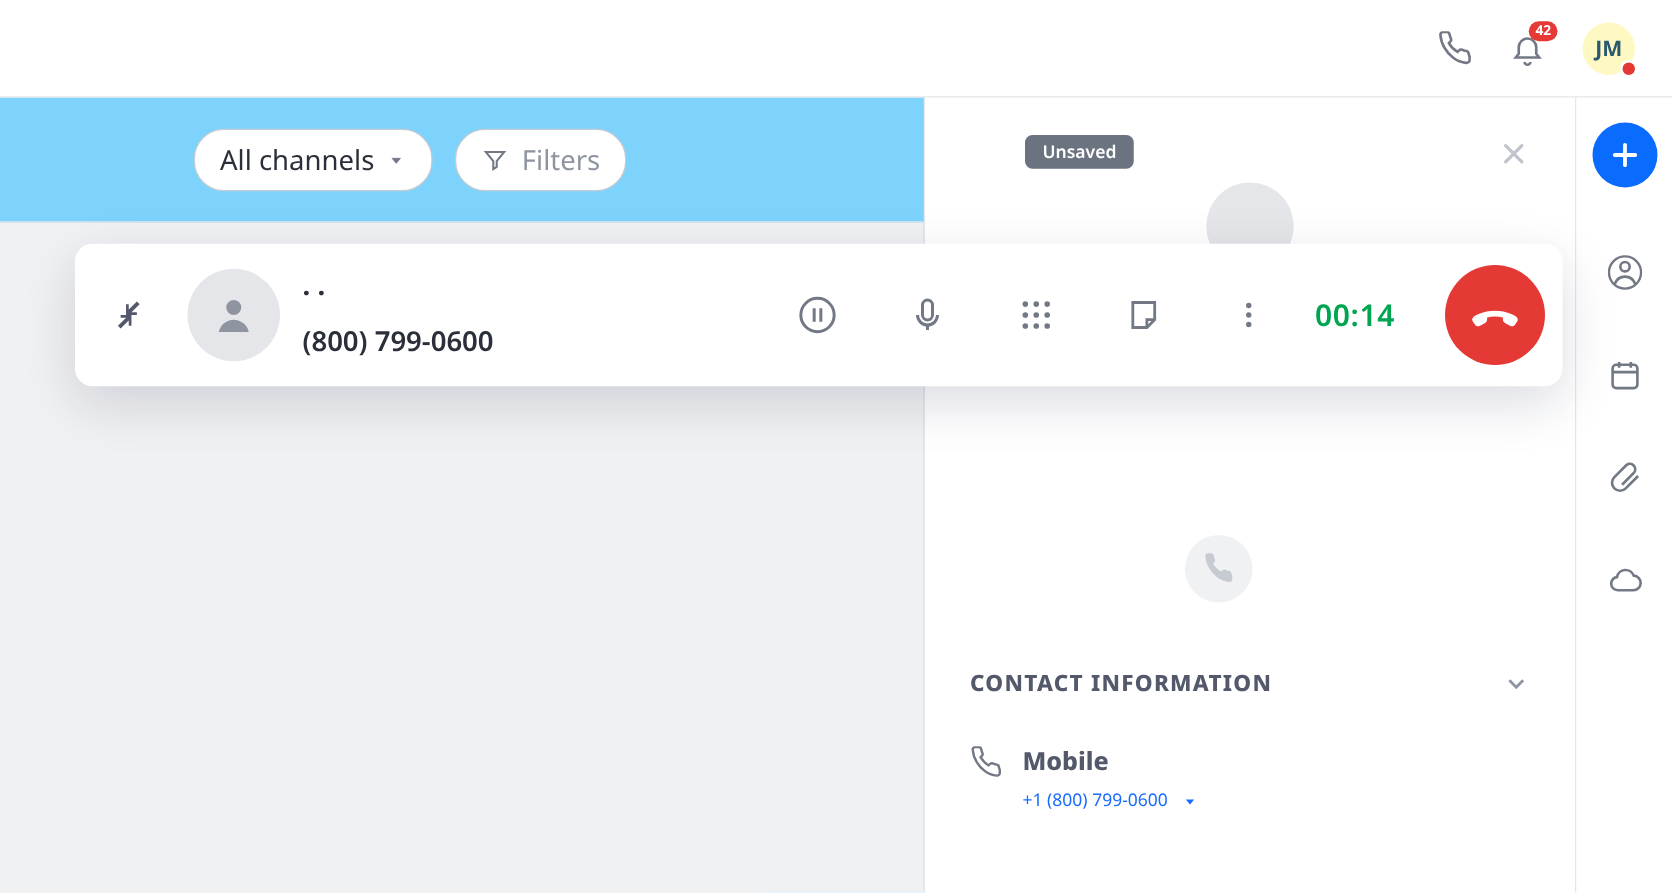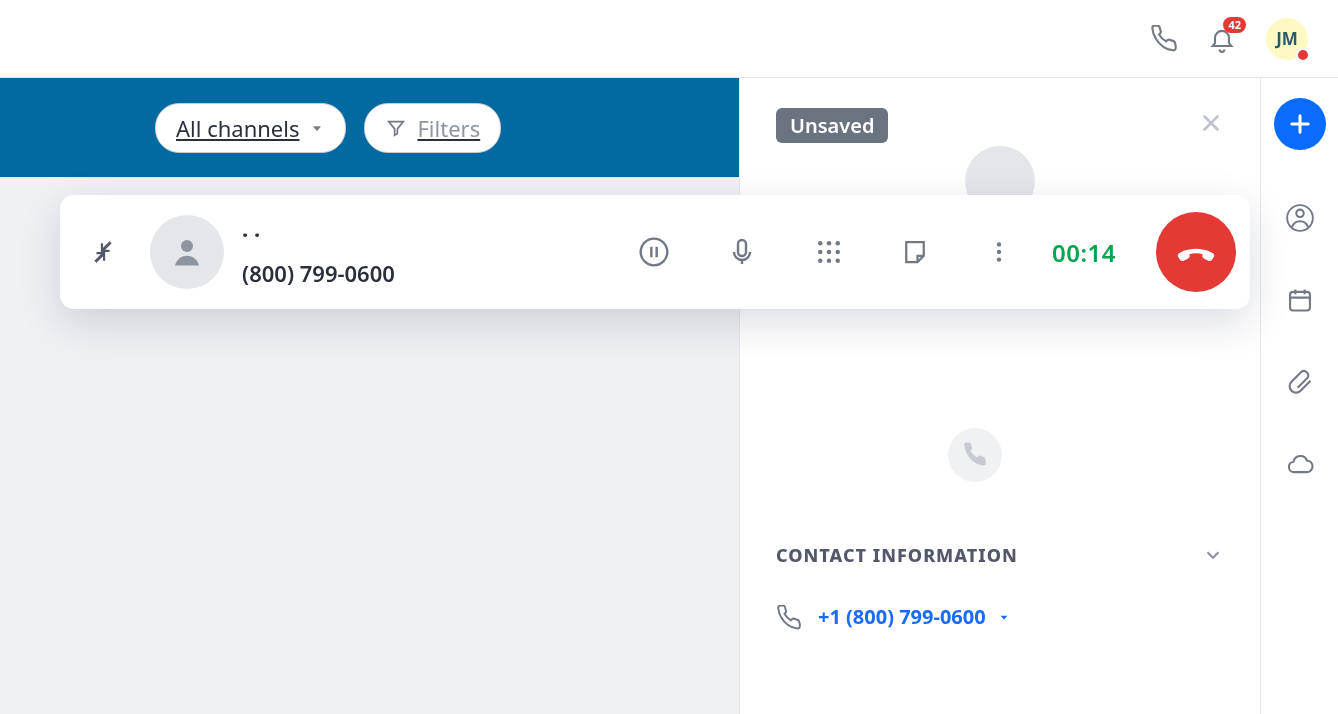--- a/index.html
+++ b/index.html
@@ -22,38 +22,38 @@
 
   
   .topbar{height:78px;border-bottom:1px solid var(--grey-200);display:flex;align-items:center;justify-content:flex-end;padding:0 30px;gap:30px;position:relative;z-index:5;}
   .topbar .icon-slot{position:relative;cursor:pointer;color:var(--grey-600);}
   .badge-count{position:absolute;top:-8px;right:-10px;background:var(--red);color:#fff;font-size:11px;font-weight:700;border-radius:10px;padding:1px 5px;line-height:14px;min-width:18px;text-align:center;}
   .avatar{width:42px;height:42px;border-radius:50%;background:#fef9c3;display:flex;align-items:center;justify-content:center;font-weight:700;color:#2a5a6e;font-size:17px;position:relative;cursor:pointer;}
   .avatar .status-dot{position:absolute;right:-2px;bottom:-2px;width:14px;height:14px;border-radius:50%;background:var(--red);border:2px solid #fff;}
 
   
   .main{display:flex;height:calc(100% - 78px);}
-  .left-pane{flex:1;border-right:1px solid var(--grey-200);background:#0369a1;position:relative;text-decoration:underline;}
+  .left-pane{flex:1;border-right:1px solid var(--grey-200);background:#7dd3fc;position:relative;}
   .left-pane .filters-row{height:100px;border-bottom:1px solid var(--grey-200);display:flex;align-items:center;gap:18px;padding-left:155px;}
   .left-pane .content-bg{position:absolute;top:100px;left:0;right:0;bottom:0;background:var(--grey-100);}
   .chip{border:1px solid var(--grey-300);border-radius:24px;padding:9px 20px;display:inline-flex;align-items:center;gap:10px;font-size:22px;color:#2a2f3a;cursor:pointer;background:#fff;}
   .chip svg{stroke:var(--grey-600);}
   .chip.muted{color:var(--grey-500);text-align:right;}
 
   .right-pane{width:520px;background:#fff;position:relative;padding:30px 36px 0 36px;}
-  .unsaved-tag{background:var(--badge);color:#fff;padding:4px 14px;border-radius:6px;font-size:20px;font-weight:600;display:inline-block;}
+  .unsaved-tag{background:var(--badge);color:#fff;padding:4px 14px;border-radius:6px;font-size:14px;font-weight:600;display:inline-block;margin-left:44px;}
   .close-x{position:absolute;right:36px;top:32px;color:var(--grey-400);cursor:pointer;}
   .blurred-avatar{width:70px;height:70px;border-radius:50%;background:var(--grey-200);position:absolute;left:calc(50% - 35px);top:68px;}
   .circle-phone{width:54px;height:54px;border-radius:50%;background:var(--grey-100);display:flex;align-items:center;justify-content:center;color:var(--grey-400);position:absolute;left:208px;top:350px;}
   .section-head{display:flex;align-items:center;justify-content:space-between;margin-top:400px;color:var(--grey-700);font-size:18px;letter-spacing:1px;font-weight:800;}
   .section-head svg{stroke:var(--grey-500);}
   .info-row{display:flex;gap:16px;margin-top:36px;}
   .info-row .phone-icon{color:var(--grey-600);margin-top:2px;}
   .info-row .col .label{color:var(--grey-700);font-size:20px;font-weight:800;margin-bottom:6px;}
-  .info-row .col .value{color:var(--blue);font-size:20px;font-weight:700;display:inline-flex;align-items:center;gap:10px;cursor:pointer;}
+  .info-row .col .value{color:var(--blue);font-size:14px;font-weight:400;display:inline-flex;align-items:center;gap:10px;cursor:pointer;}
   .info-row .col .value svg{fill:var(--blue);}
 
   
   .side-rail{width:78px;border-left:1px solid var(--grey-200);background:#fff;display:flex;flex-direction:column;align-items:center;padding-top:20px;gap:54px;}
   .fab{width:52px;height:52px;border-radius:50%;background:var(--blue-bright);display:flex;align-items:center;justify-content:center;cursor:pointer;}
   .rail-icon{color:var(--grey-600);cursor:pointer;}
 
   
   .callbar{position:absolute;left:60px;top:195px;width:1190px;height:114px;border-radius:14px;background:#fff;box-shadow:0 14px 42px rgba(20,30,60,.15);display:flex;align-items:center;padding:0 14px 0 30px;z-index:30;}
   .callbar .collapse{color:var(--grey-700);cursor:pointer;margin-right:34px;}
@@ -131,20 +131,21 @@
         </svg>
     </div>
 
     <div class="info-row">
       <div class="phone-icon">
         <svg width="26" height="26" viewBox="0 0 24 24" fill="none" stroke="currentColor" stroke-width="1.8">
             <path d="M22 17.5v2.2c0 1.2-1 2.1-2.2 2-3.3-.3-6.4-1.5-9-3.5-2.4-1.8-4.4-4.1-5.9-6.7C3.3 8.9 2.3 5.9 2 2.6 1.9 1.5 2.8.5 4 .5h2.2c1 0 1.9.7 2.1 1.7.2 1 .5 2 .9 2.9.3.7.1 1.5-.4 2l-1 1c1.4 2.5 3.5 4.6 6 6l1-1c.5-.5 1.3-.7 2-.4.9.4 1.9.7 2.9.9 1 .2 1.7 1.1 1.7 2.1z"></path>
           </svg>
       </div>
       <div class="col">
+        <div class="label">Mobile</div>
         <div class="value">
           <span>+1 (800) 799-0600</span>
           <svg width="16" height="16" viewBox="0 0 24 24">
               <path d="M7 10l5 6 5-6z"></path>
             </svg>
         </div>
       </div>
     </div>
   </div>
 

